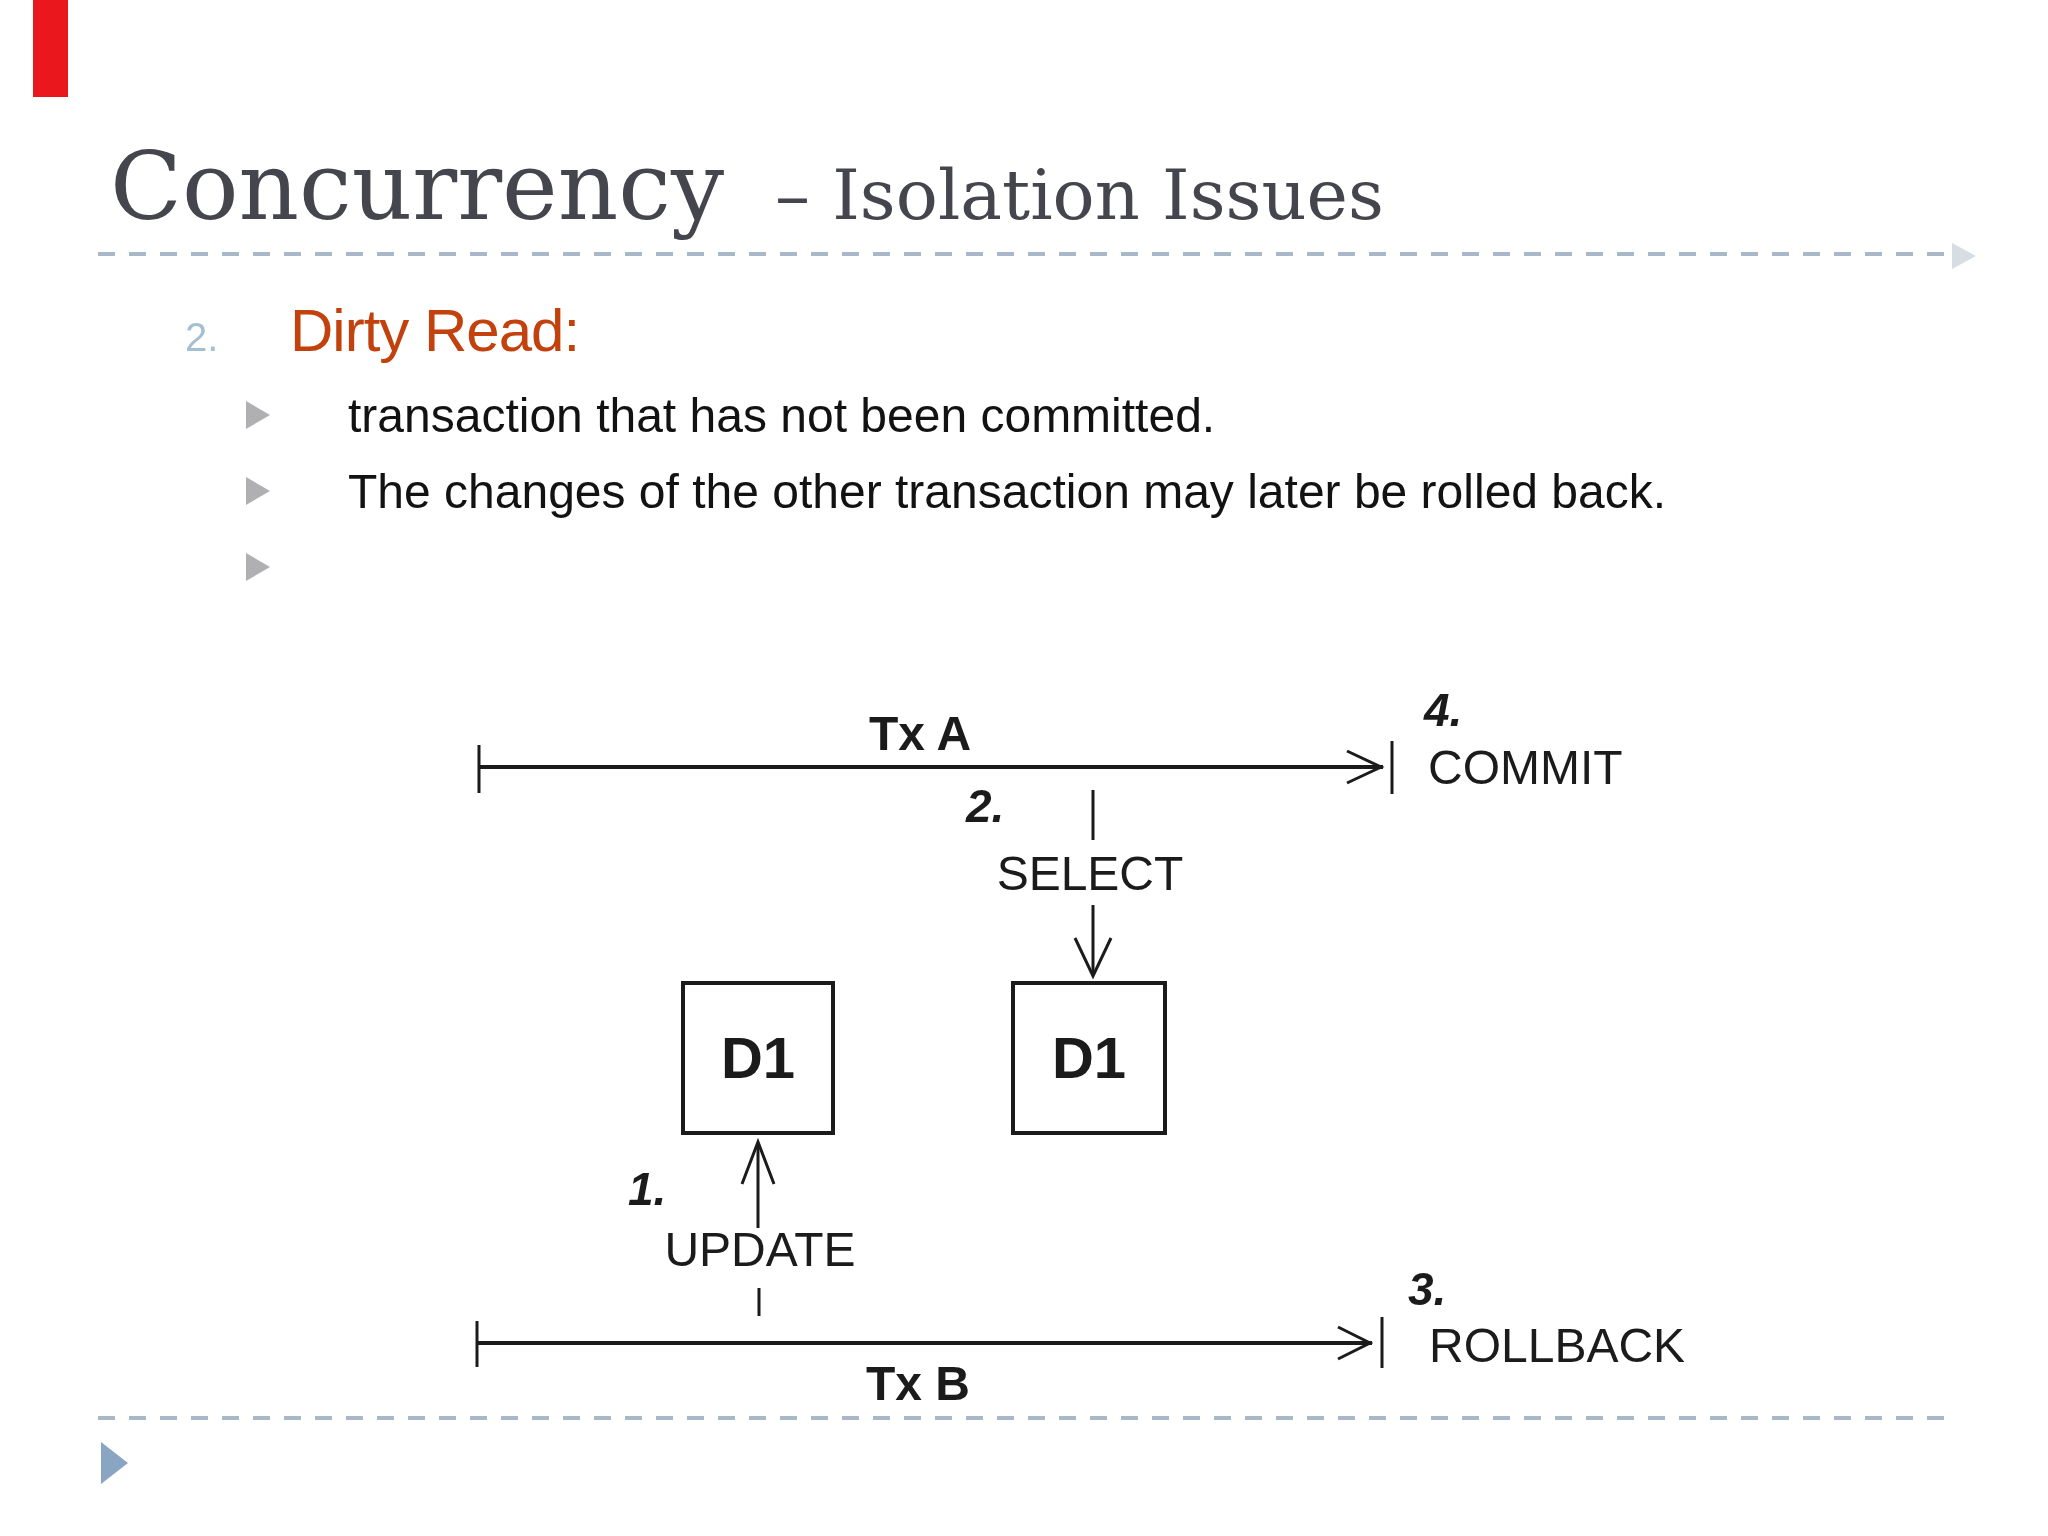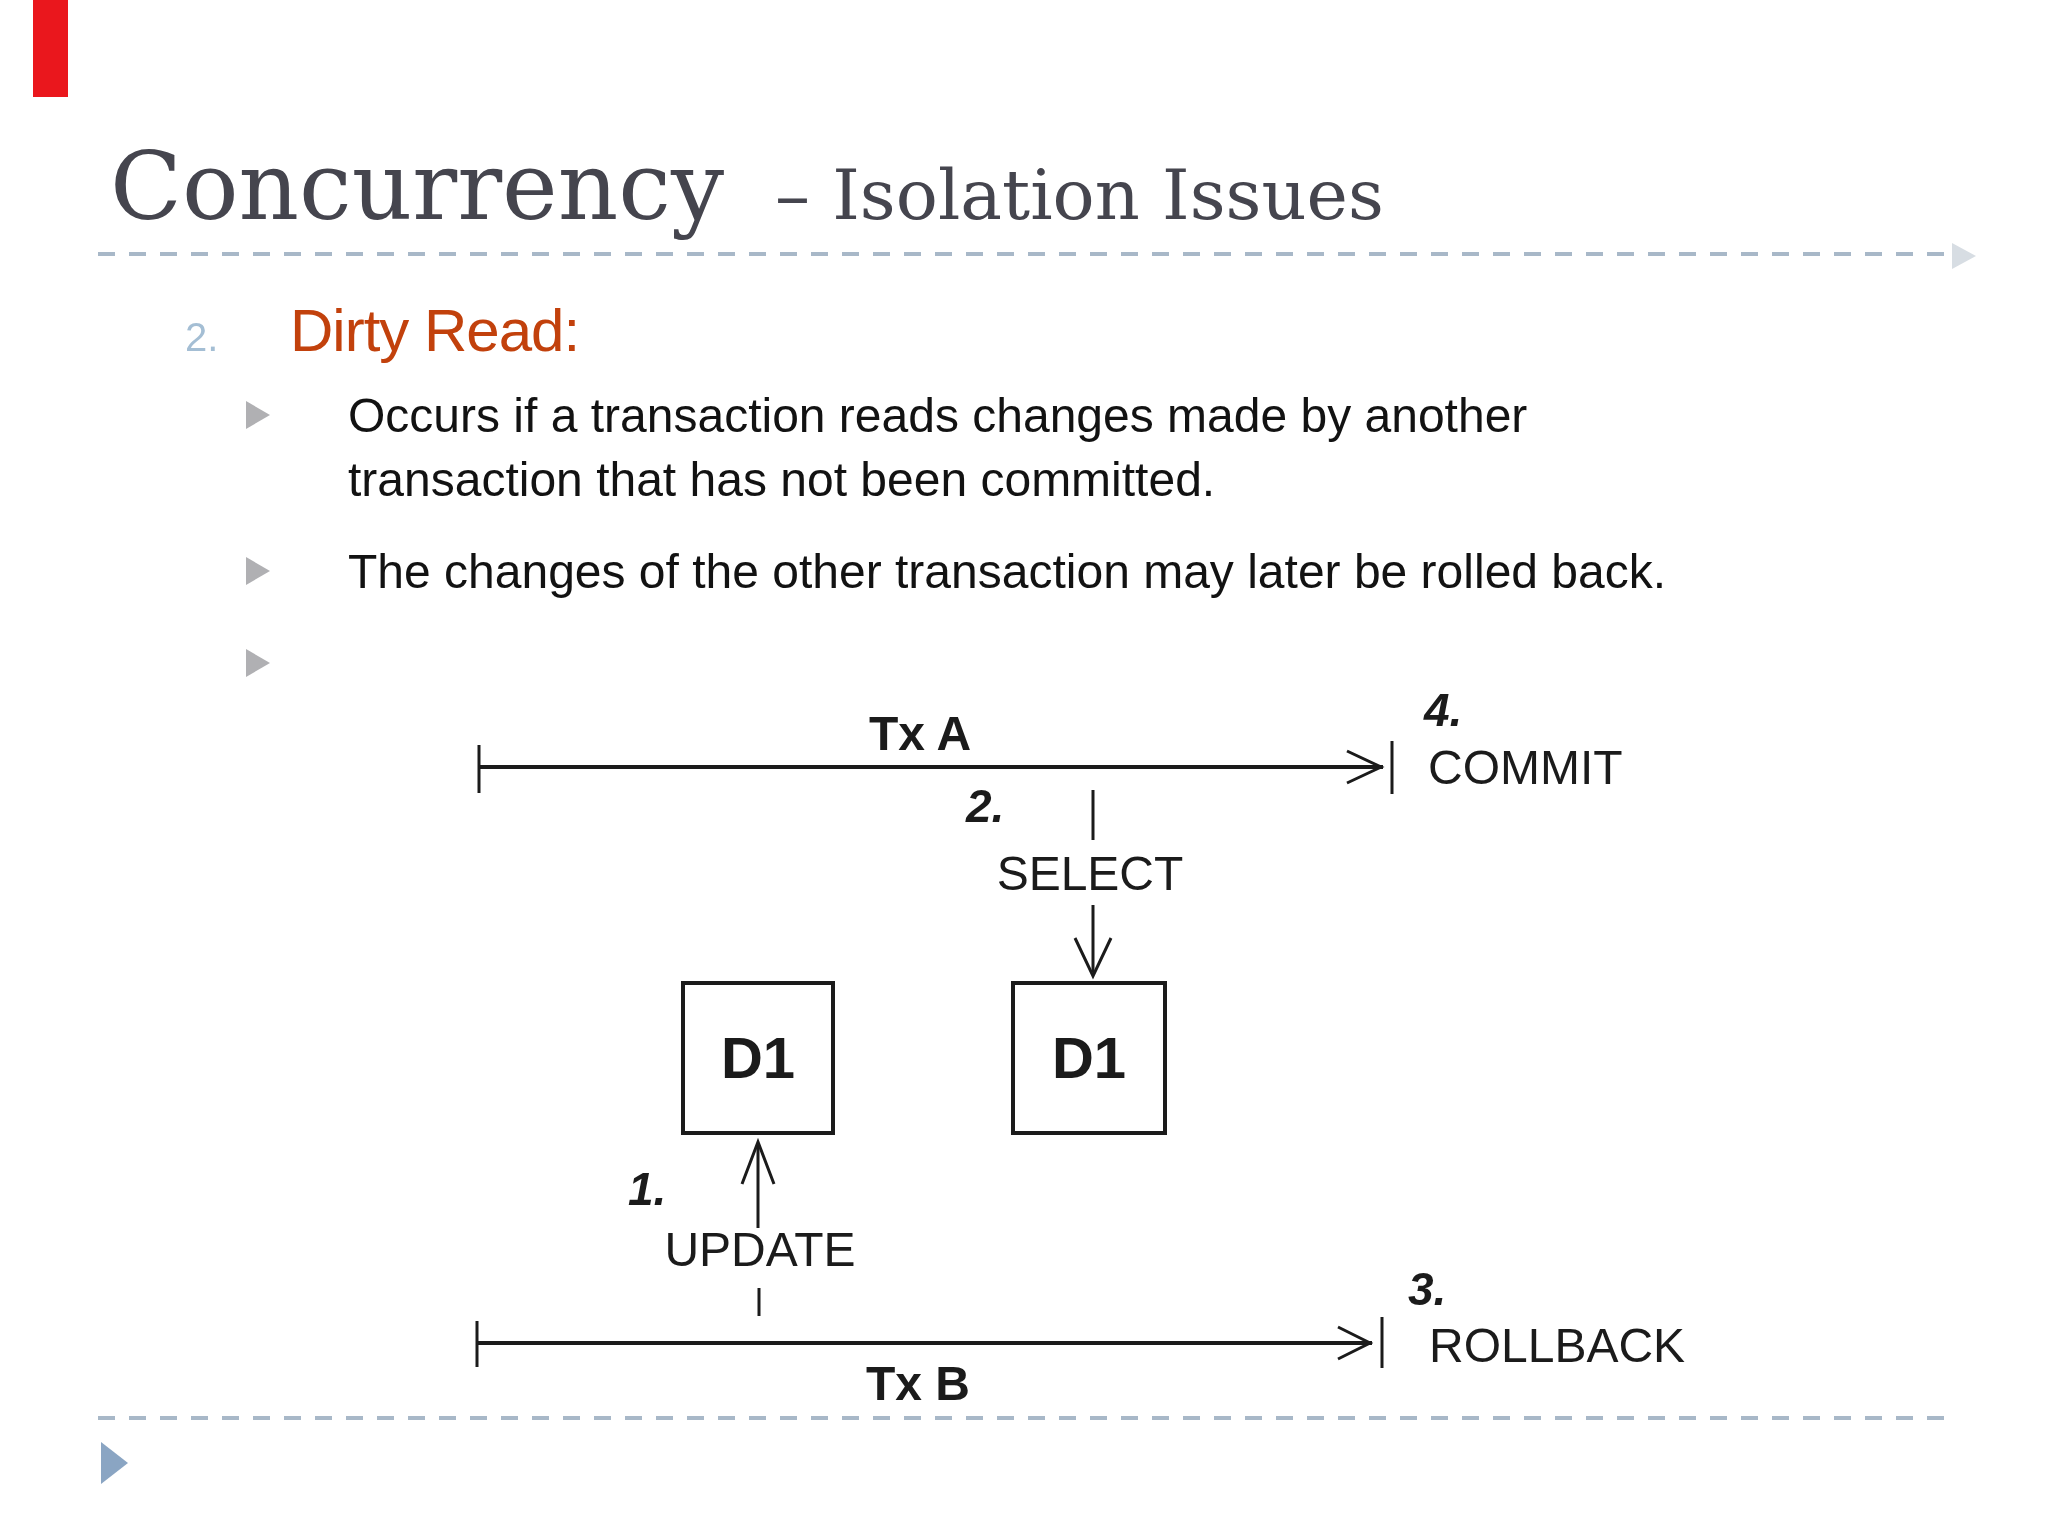--- a/index.html
+++ b/index.html
@@ -55,21 +55,21 @@
   .list-heading{
     font-size:60px;color:#c2410c;letter-spacing:-1px;
   }
 
   
   .bullets{
     position:absolute;left:246px;top:384px;
     color:#121212;
   }
   .bullet-item{display:flex;align-items:flex-start;}
-  .bullet-item + .bullet-item{margin-top:28px;}
+  .bullet-item + .bullet-item{margin-top:12px;}
   .bullet-marker{
     flex:0 0 auto;
     margin-top:17px;margin-right:78px;
     width:0;height:0;
     border-left:24px solid #b0b0b3;
     border-top:14px solid transparent;
     border-bottom:14px solid transparent;
   }
   .bullet-lines{font-size:48px;line-height:64px;}
 
@@ -114,21 +114,20 @@
 
   <div class="list-head">
     <span class="list-num">2.</span>
     <span class="list-heading">Dirty Read:</span>
   </div>
 
   <div class="bullets">
     <div class="bullet-item">
       <span class="bullet-marker"></span>
       <div class="bullet-lines">
-        <div>Occurs if a transaction reads changes made by another</div>
         <div>transaction that has not been committed.</div>
       </div>
     </div>
     <div class="bullet-item">
       <span class="bullet-marker"></span>
       <div class="bullet-lines">
         <div>The changes of the other transaction may later be rolled back.</div>
       </div>
     </div>
     <div class="bullet-item">

